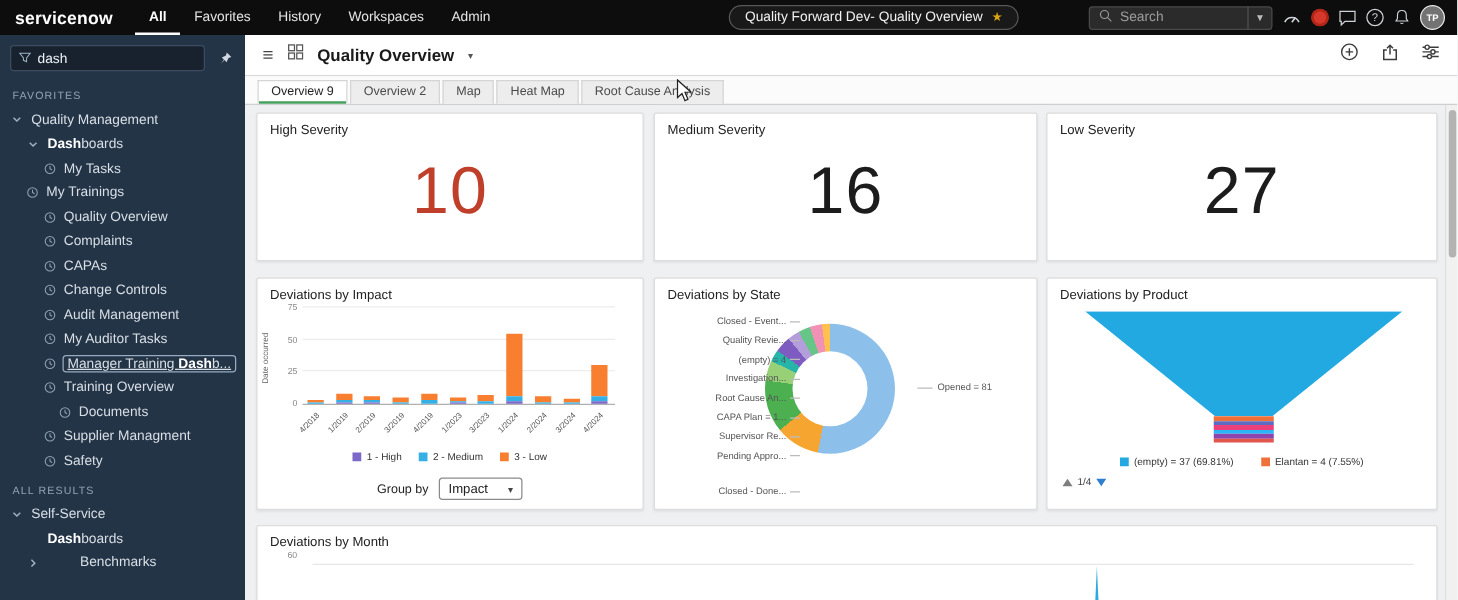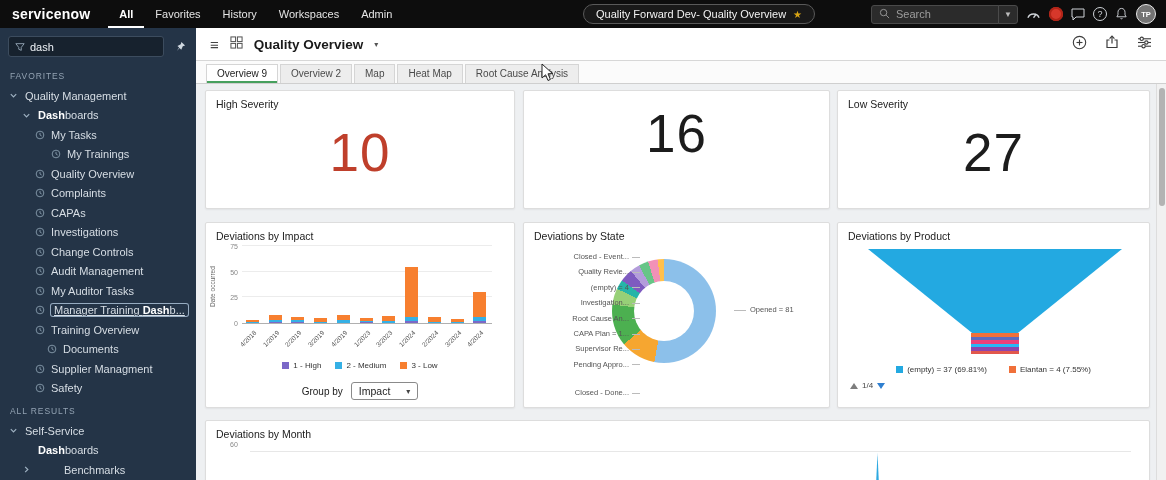--- a/index.html
+++ b/index.html
@@ -197,21 +197,21 @@
           </div>
           <div class="nav-row" style="padding-left: 34px;">
             <span class="nav-ic">
               <svg width="10" height="10" viewBox="0 0 12 12">
                 <circle cx="6" cy="6" r="4.6" fill="none" stroke="#8fa3b5" stroke-width="1"></circle>
                 <path d="M6 3.4 L6 6 L8 7.2" fill="none" stroke="#8fa3b5" stroke-width="1"></path>
               </svg>
             </span>
             <span class="lbl">My Tasks</span>
           </div>
-          <div class="nav-row" style="padding-left: 50px;">
+          <div class="nav-row" style="padding-left: 20px;">
             <span class="nav-ic">
               <svg width="10" height="10" viewBox="0 0 12 12">
                 <circle cx="6" cy="6" r="4.6" fill="none" stroke="#8fa3b5" stroke-width="1"></circle>
                 <path d="M6 3.4 L6 6 L8 7.2" fill="none" stroke="#8fa3b5" stroke-width="1"></path>
               </svg>
             </span>
             <span class="lbl">My Trainings</span>
           </div>
           <div class="nav-row" style="padding-left: 34px;">
             <span class="nav-ic">
@@ -232,29 +232,20 @@
             <span class="lbl">Complaints</span>
           </div>
           <div class="nav-row" style="padding-left: 34px;">
             <span class="nav-ic">
               <svg width="10" height="10" viewBox="0 0 12 12">
                 <circle cx="6" cy="6" r="4.6" fill="none" stroke="#8fa3b5" stroke-width="1"></circle>
                 <path d="M6 3.4 L6 6 L8 7.2" fill="none" stroke="#8fa3b5" stroke-width="1"></path>
               </svg>
             </span>
             <span class="lbl">CAPAs</span>
-          </div>
-          <div class="nav-row" style="padding-left: 34px;">
-            <span class="nav-ic">
-              <svg width="10" height="10" viewBox="0 0 12 12">
-                <circle cx="6" cy="6" r="4.6" fill="none" stroke="#8fa3b5" stroke-width="1"></circle>
-                <path d="M6 3.4 L6 6 L8 7.2" fill="none" stroke="#8fa3b5" stroke-width="1"></path>
-              </svg>
-            </span>
-            <span class="lbl">Investigations</span>
           </div>
           <div class="nav-row" style="padding-left: 34px;">
             <span class="nav-ic">
               <svg width="10" height="10" viewBox="0 0 12 12">
                 <circle cx="6" cy="6" r="4.6" fill="none" stroke="#8fa3b5" stroke-width="1"></circle>
                 <path d="M6 3.4 L6 6 L8 7.2" fill="none" stroke="#8fa3b5" stroke-width="1"></path>
               </svg>
             </span>
             <span class="lbl">Change Controls</span>
           </div>
@@ -386,20 +377,21 @@
           <div class="tab">Root Cause Analysis</div>
         </div>
 
       <div class="canvas">
 
         <div class="card card-high">
           <div class="card-title">High Severity</div>
           <div class="score-value" style="color: rgb(191, 63, 43);">10</div>
         </div>
         <div class="card card-medium">
+          <div class="card-title">Medium Severity</div>
           <div class="score-value" style="color: rgb(28, 28, 28);">16</div>
         </div>
         <div class="card card-low">
           <div class="card-title">Low Severity</div>
           <div class="score-value" style="color: rgb(28, 28, 28);">27</div>
         </div>
 
         <div class="card card-impact">
           <div class="card-title">Deviations by Impact</div>
           <div class="y-title">Date occurred</div>

